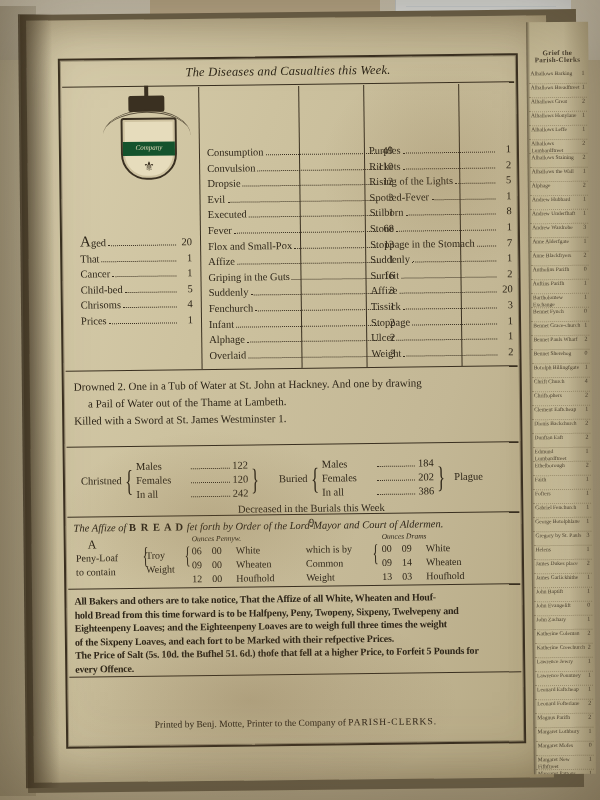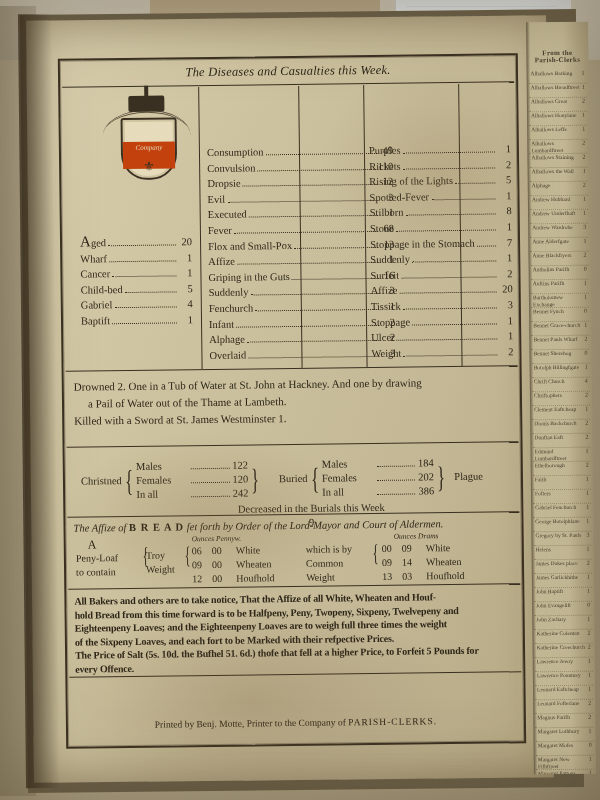--- a/index.html
+++ b/index.html
@@ -105,21 +105,21 @@
   .arms .plume{
     position:absolute;left:46px;top:-10px;width:4px;height:12px;background:#3a3021;
   }
   .shield{
     position:absolute;left:22px;top:22px;width:52px;height:58px;
     background:#e6dcbc;border:2px solid #3a3021;
     border-radius:3px 3px 26px 26px;
     box-shadow:inset 0 0 0 2px #cfc3a0;
   }
   .shield .band{
-    position:absolute;left:0;top:22px;width:100%;height:27px;background:#c2410c;
+    position:absolute;left:0;top:22px;width:100%;height:14px;background:#14532d;
   }
   .shield .band b{color:#e6dcbc;font-size:7px;display:block;text-align:center;line-height:13px;
     font-style:italic;font-weight:normal;}
   .shield .fleur{
     position:absolute;left:20px;top:40px;width:12px;height:14px;color:#3a3021;
     font-size:13px;line-height:14px;text-align:center;
   }
   .mantle{position:absolute;left:4px;top:14px;width:88px;height:40px;
     border-top:3px double #3a3021;border-radius:50%/60% 60% 0 0;opacity:.8;}
 
@@ -193,21 +193,21 @@
   <div class="bg-top"></div>
   <div class="bg-box"></div>
   <div class="bg-blue"></div>
 
   <div class="gutter2"></div>
   <div class="book"></div>
   <div class="leaf"></div>
 
   <div class="rightpage">
     <div class="rp-head">
-      <span>From the</span><br>
+      <span>Grief the</span><br>
       <span>Parish-Clerks</span>
     </div>
     <div class="rp-rows" id="rp-rows">
         <div class="rp-row">
           <span>Alhallows Barking</span>
           <span>1</span>
         </div>
         <div class="rp-row">
           <span>Alhallows Breadftreet</span>
           <span>1</span>
@@ -436,41 +436,41 @@
     <div class="vrule v3"></div>
     <div class="vrule v4"></div>
 
     <div class="dl colA" id="col-left">
         <div class="row">
           <span class="nm"><span class="big">A</span>ged</span>
           <span class="dots"></span>
           <span class="vl">20</span>
         </div>
         <div class="row">
-          <span class="nm">Wharf</span>
+          <span class="nm">That</span>
           <span class="dots"></span>
           <span class="vl">1</span>
         </div>
         <div class="row">
           <span class="nm">Cancer</span>
           <span class="dots"></span>
           <span class="vl">1</span>
         </div>
         <div class="row">
           <span class="nm">Child-bed</span>
           <span class="dots"></span>
           <span class="vl">5</span>
         </div>
         <div class="row">
-          <span class="nm">Gabriel</span>
+          <span class="nm">Chrisoms</span>
           <span class="dots"></span>
           <span class="vl">4</span>
         </div>
         <div class="row">
-          <span class="nm">Baptift</span>
+          <span class="nm">Prices</span>
           <span class="dots"></span>
           <span class="vl">1</span>
         </div>
       </div>
     <div class="dl colB" id="col-mid">
         <div class="row">
           <span class="nm">Consumption</span>
           <span class="dots"></span>
           <span class="vl">49</span>
         </div>
@@ -697,21 +697,21 @@
             <div style="white-space: nowrap;"><span style="display:inline-block;width:20px">06</span><span style="display:inline-block;width:24px">00</span><span>White</span></div>
             <div style="white-space: nowrap;"><span style="display:inline-block;width:20px">09</span><span style="display:inline-block;width:24px">00</span><span>Wheaten</span></div>
             <div style="white-space: nowrap;"><span style="display:inline-block;width:20px">12</span><span style="display:inline-block;width:24px">00</span><span>Houfhold</span></div>
           </div>
 
         <div class="lbl" style="left:232px;top:10px;">which is by</div>
         <div class="lbl" style="left:232px;top:24px;">Common</div>
         <div class="lbl" style="left:232px;top:38px;">Weight</div>
 
         <div class="lbl" style="left:296px;top:8px;font-size:24px;line-height:26px;transform:scaleX(.5);">{</div>
-        <div class="lbl sm" style="left:320px;top:-2px;">Ounces Drams</div>
+        <div class="lbl sm" style="left:308px;top:-2px;">Ounces Drams</div>
         <div class="lbl" id="assize-right" style="left:308px;top:10px;width:120px;">
             <div style="white-space: nowrap;"><span style="display:inline-block;width:20px">00</span><span style="display:inline-block;width:24px">09</span><span>White</span></div>
             <div style="white-space: nowrap;"><span style="display:inline-block;width:20px">09</span><span style="display:inline-block;width:24px">14</span><span>Wheaten</span></div>
             <div style="white-space: nowrap;"><span style="display:inline-block;width:20px">13</span><span style="display:inline-block;width:24px">03</span><span>Houfhold</span></div>
           </div>
       </div>
     </div>
 
     <div class="rule t5"></div>
 

